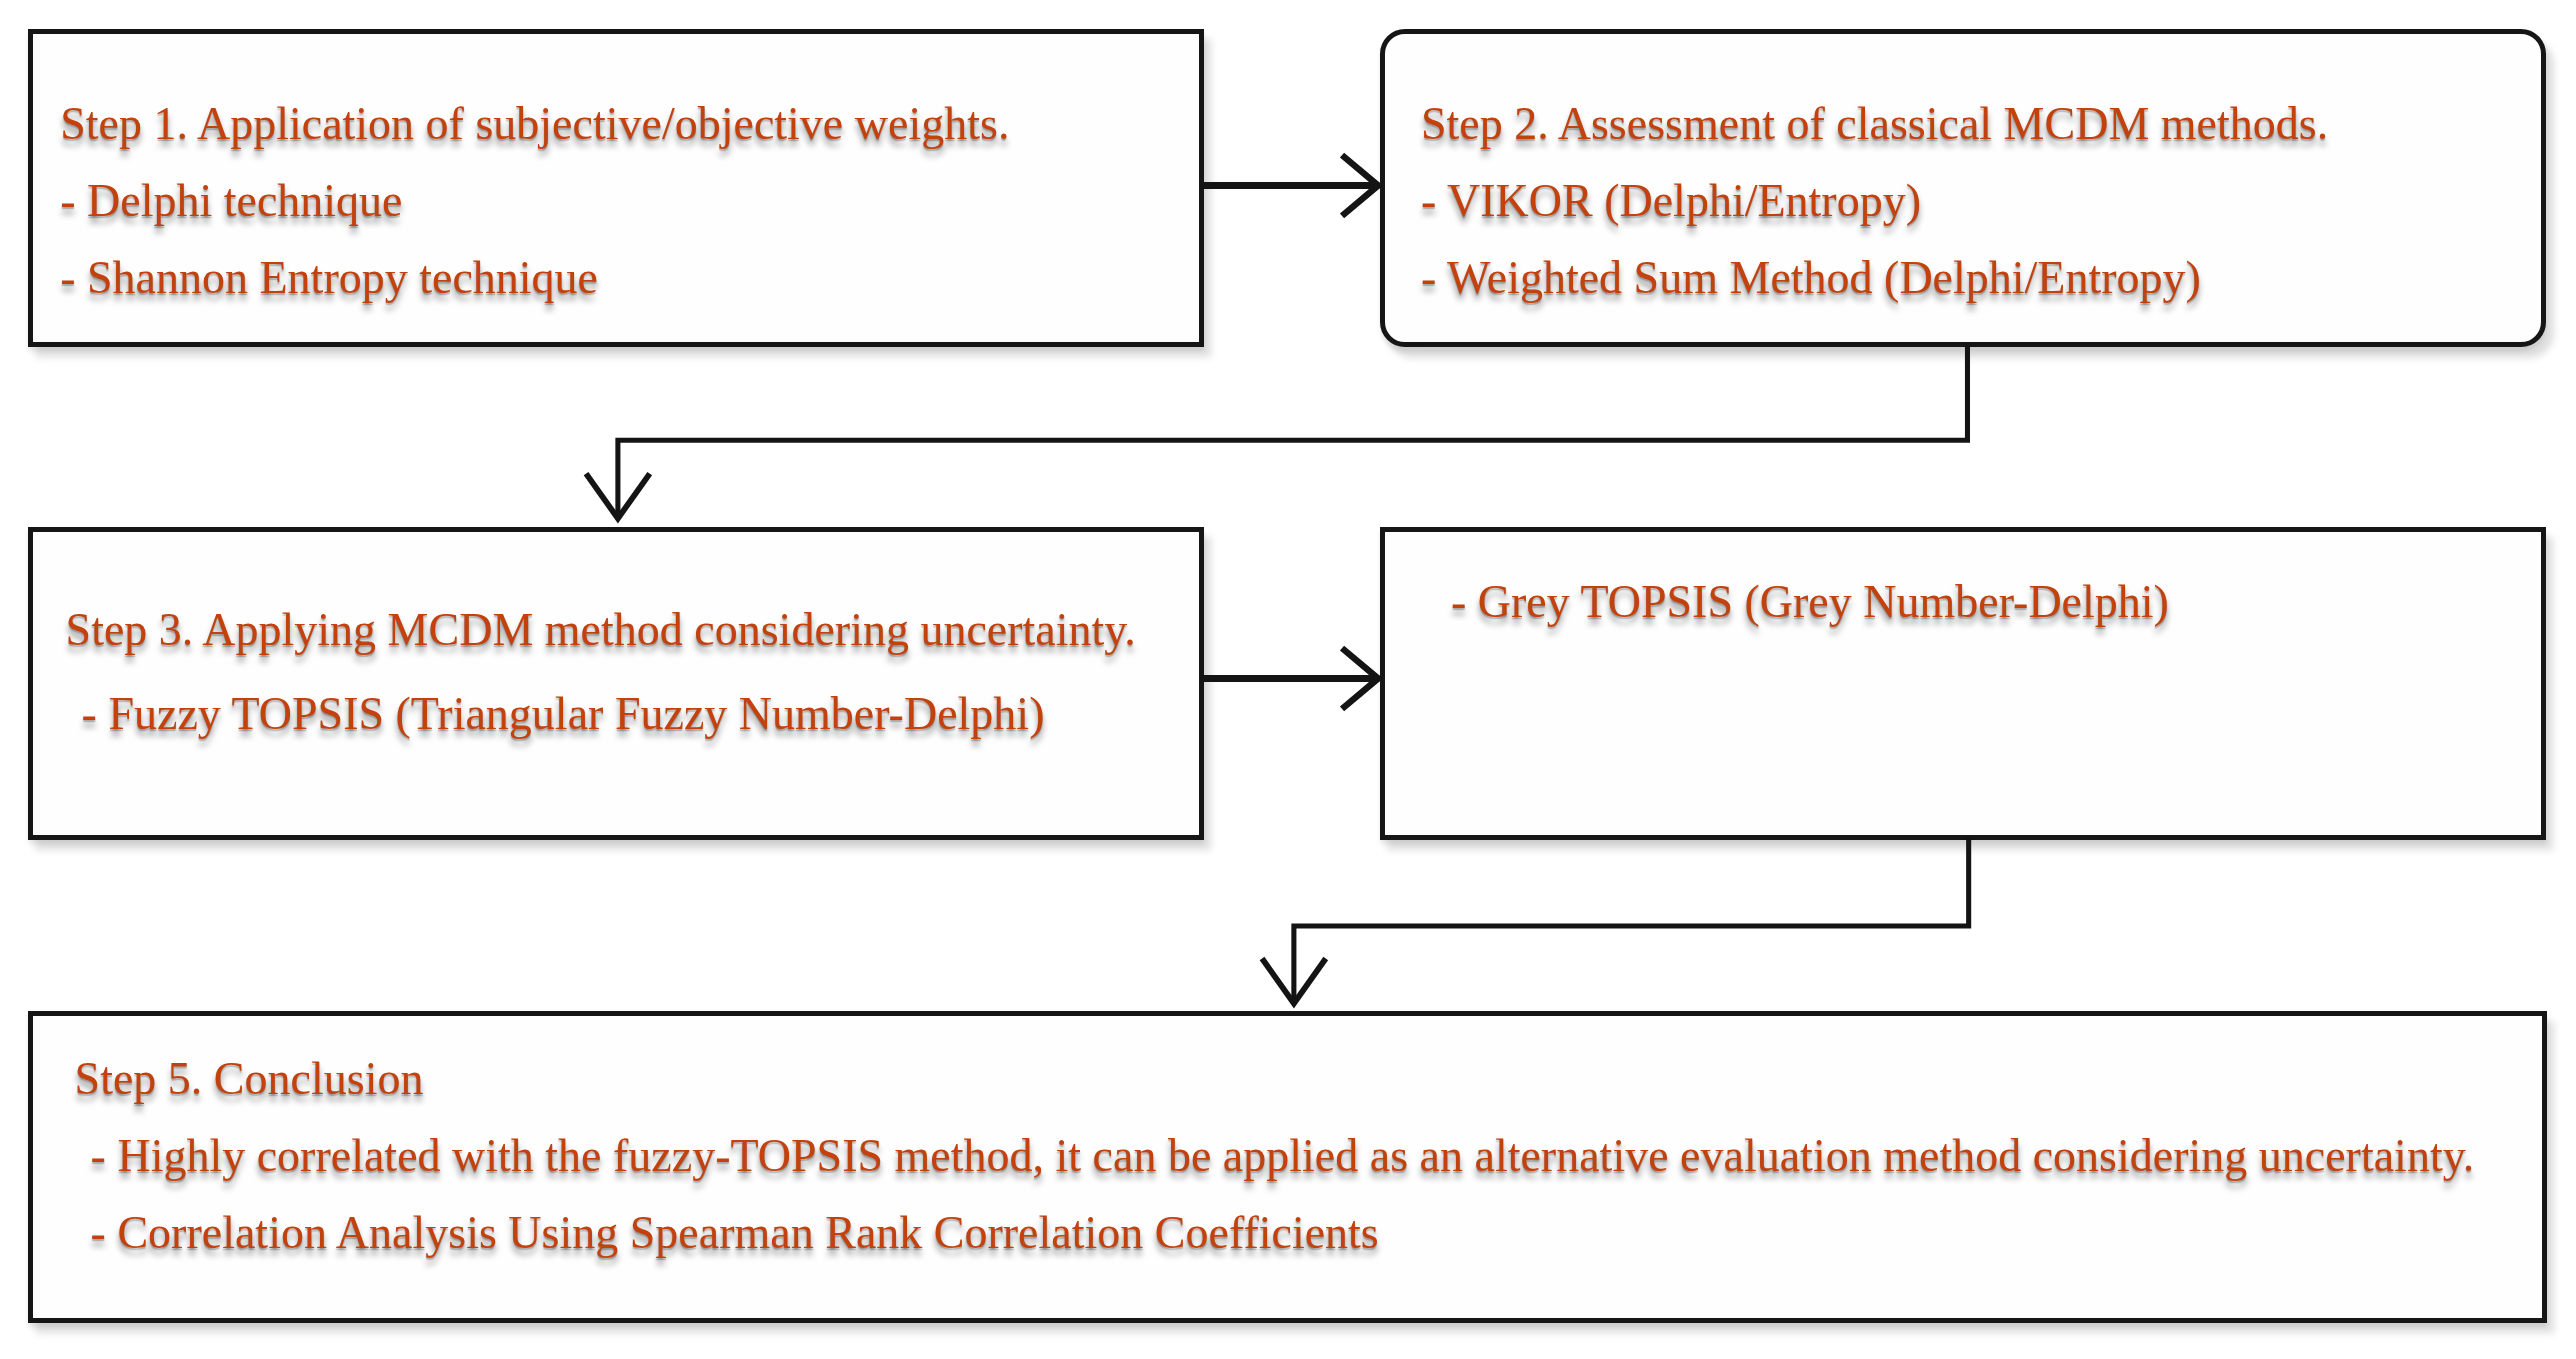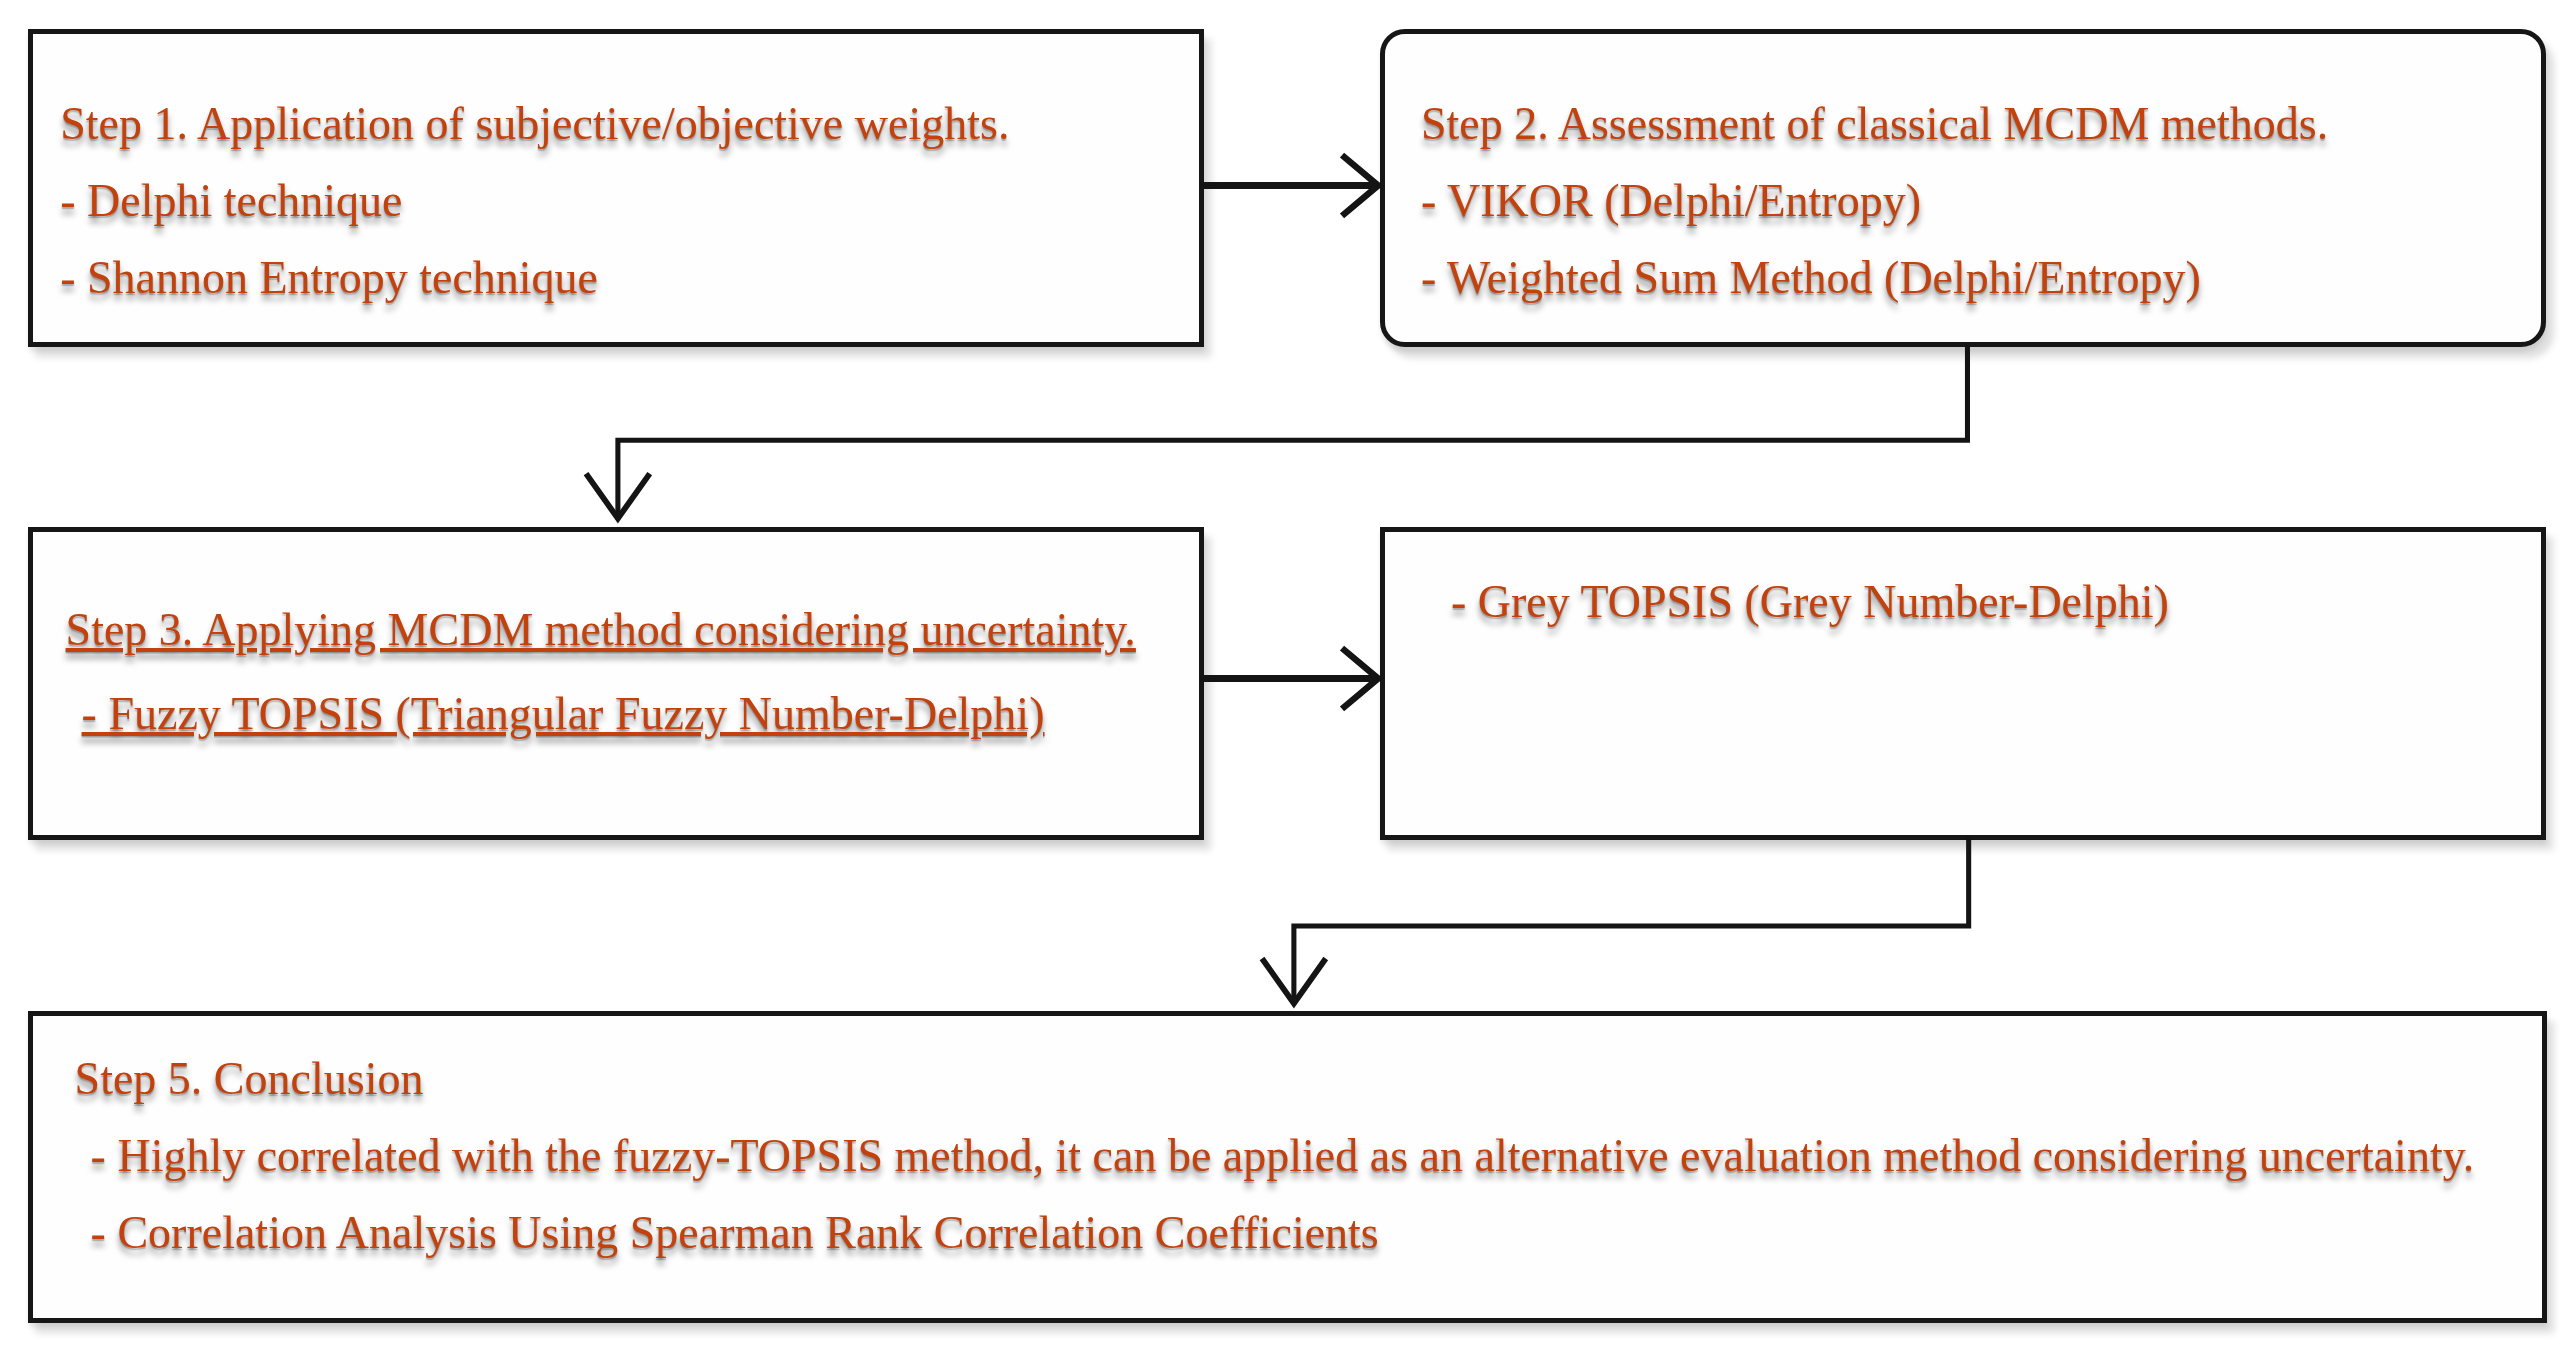--- a/index.html
+++ b/index.html
@@ -32,21 +32,21 @@
     margin: 0 0 22px 0;
     white-space: nowrap;
   }
   .box .line.wrap { white-space: normal; }
   .box .line.indent-sm { padding-left: 16px; }
   .box .line.indent-md { padding-left: 25px; }
 
   #box-step1 { left: 27.6px;   top: 29px;   width: 1176px; height: 318px; padding: 62px 22px 0 27.6px; }
   #box-step2 { left: 1380px; top: 29px;   width: 1166px; height: 318px; padding: 62px 22px 0 36px; border-radius: 25px; }
   #box-step3 { left: 27.6px;   top: 527px;  width: 1176px; height: 313px; padding: 70px 22px 0 33px; }
-  #box-step3 .line { margin-bottom: 29px; text-decoration: underline; }
+  #box-step3 .line { margin-bottom: 29px; }
   #box-step4 { left: 1380px; top: 527px;  width: 1166px; height: 313px; padding: 42px 29px 0 41px; }
   #box-step5 { left: 27.6px;   top: 1011px; width: 2519px; height: 312px; padding: 35px 22px 4px 42px; }
 
   svg.connector {
     position: absolute;
     overflow: visible;
   }
   svg.connector .stroke {
     stroke: #141414;
     fill: none;

